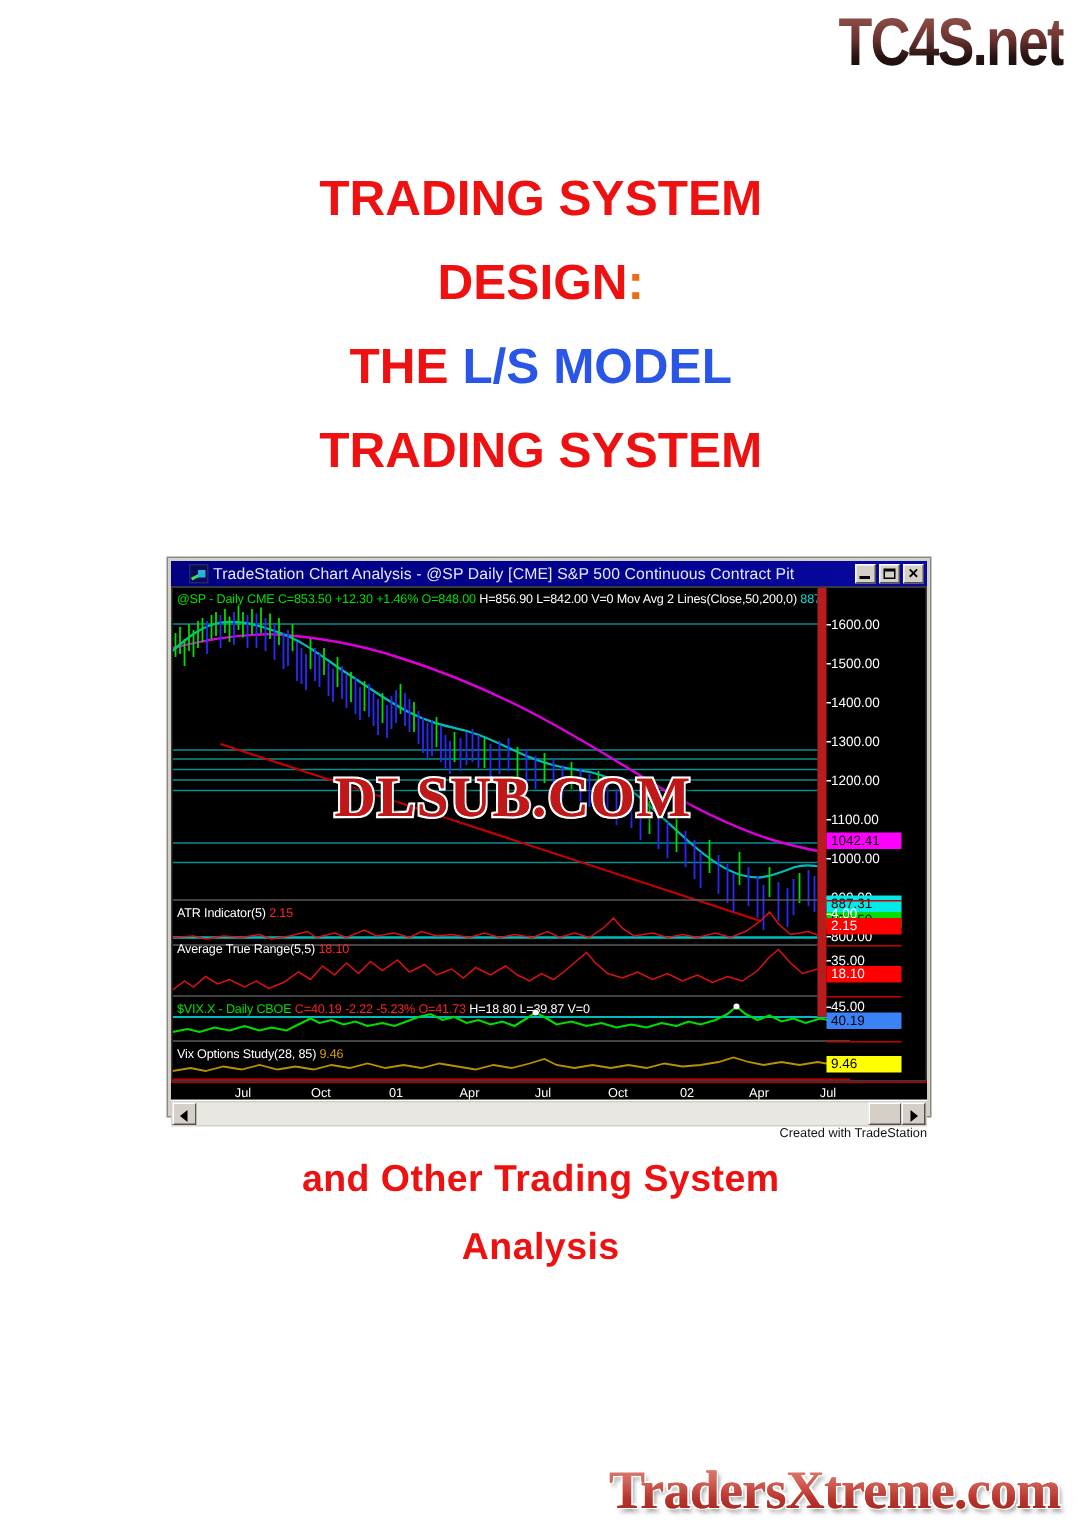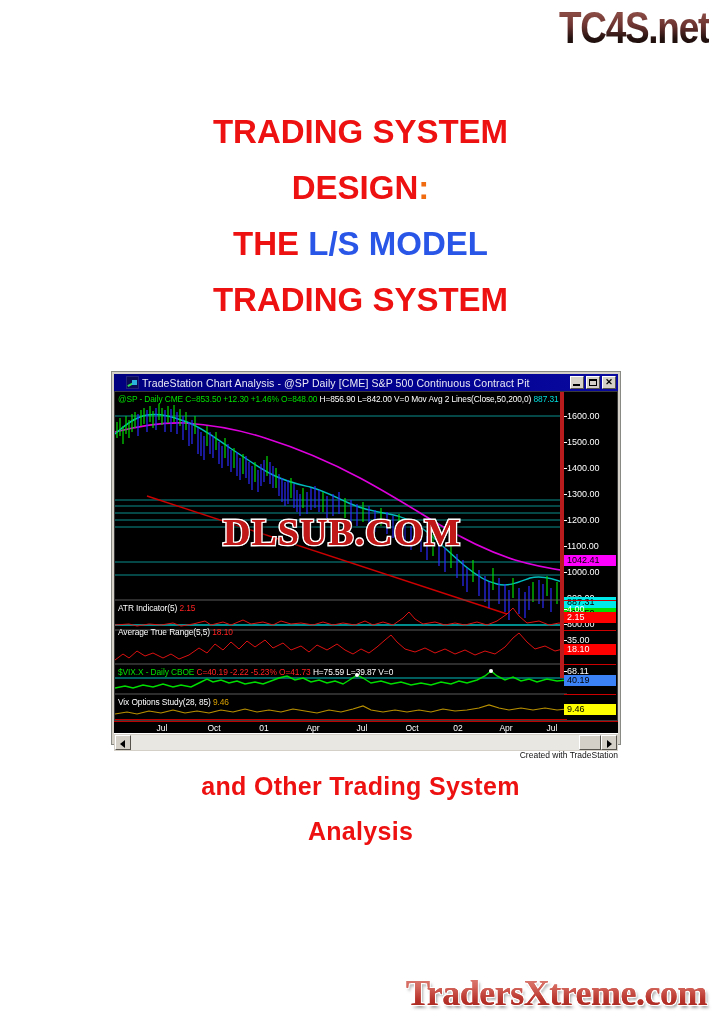--- a/index.html
+++ b/index.html
@@ -168,25 +168,25 @@
     overflow: hidden;
   }
   #chart-plot {
     position: absolute;
     left: 0; top: 0;
     width: 452px;
     height: 330px;
   }
   #price-axis {
     position: absolute;
-    right: 1px; top: 0;
+    right: 16px; top: 0;
     width: 56px;
     height: 286px;
     background: #000;
-    border-left: 4px solid #b91c1c;
+    border-left: 6px solid #b91c1c;
     box-sizing: border-box;
   }
   .axis-tick {
     position: absolute;
     left: 3px;
     color: #ffffff;
     font-family: "Liberation Sans", sans-serif;
     font-size: 9px;
     white-space: nowrap;
   }
@@ -598,21 +598,21 @@
       <span class="c-white">Average True Range(5,5)</span>
       <span class="c-red">18.10</span>
     </div>
 
     <div class="study-line" style="top:275px;">
       <span class="c-green">$VIX.X - Daily   CBOE</span>
       <span class="c-red">C=40.19</span>
       <span class="c-red">-2.22</span>
       <span class="c-red">-5.23%</span>
       <span class="c-red">O=41.73</span>
-      <span class="c-white">H=75.59</span>
+      <span class="c-white">H=18.80</span>
       <span class="c-white">L=39.87</span>
       <span class="c-white">V=0</span>
     </div>
 
     <div class="study-line" style="top:305px;">
       <span class="c-white">Vix Options Study(28, 85)</span>
       <span class="c-orange">9.46</span>
     </div>
 
     <div id="watermark">DLSUB.COM</div>
@@ -635,21 +635,21 @@
 
       <div style="position:absolute;left:0;right:0;top:208px;height:1px;background:#cc0000;"></div>
       <div class="axis-tick" style="top:212px;">4.00</div>
       <div class="axis-badge" style="top:220px; background:#ff0000; color:#ffffff;">2.15</div>
 
       <div style="position:absolute;left:0;right:0;top:238px;height:1px;background:#cc0000;"></div>
       <div class="axis-tick" style="top:243px;">35.00</div>
       <div class="axis-badge" style="top:252px; background:#ff0000; color:#ffffff;">18.10</div>
 
       <div style="position:absolute;left:0;right:0;top:272px;height:1px;background:#cc0000;"></div>
-      <div class="axis-tick" style="top:274px;">68.11</div>
+      <div class="axis-tick" style="top:274px;">45.00</div>
       <div class="axis-badge" style="top:283px; background:#3b82f6; color:#000000;">40.19</div>
 
       <div style="position:absolute;left:0;right:0;top:302px;height:1px;background:#cc0000;"></div>
       <div class="axis-badge" style="top:312px; background:#ffff00; color:#000000;">9.46</div>
     </div>
   </div>
 
   <div id="date-axis">
     <div class="date-lbl" style="left:48px;">Jul</div>
     <div class="date-lbl" style="left:100px;">Oct</div>

